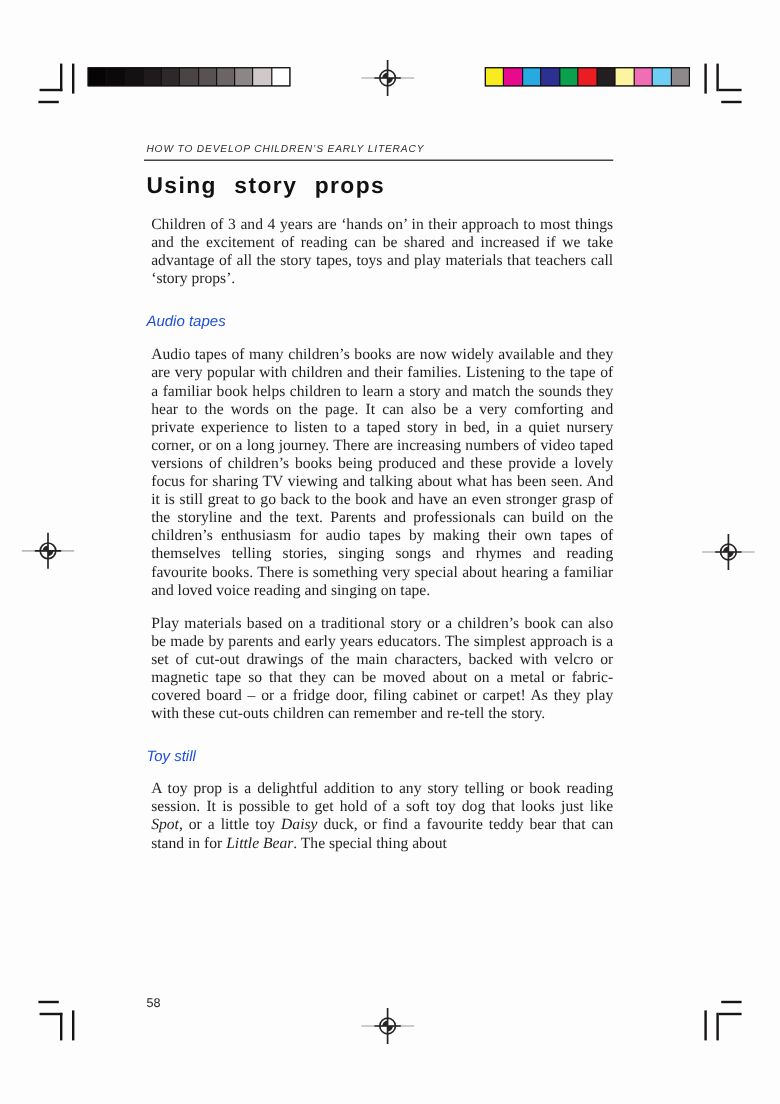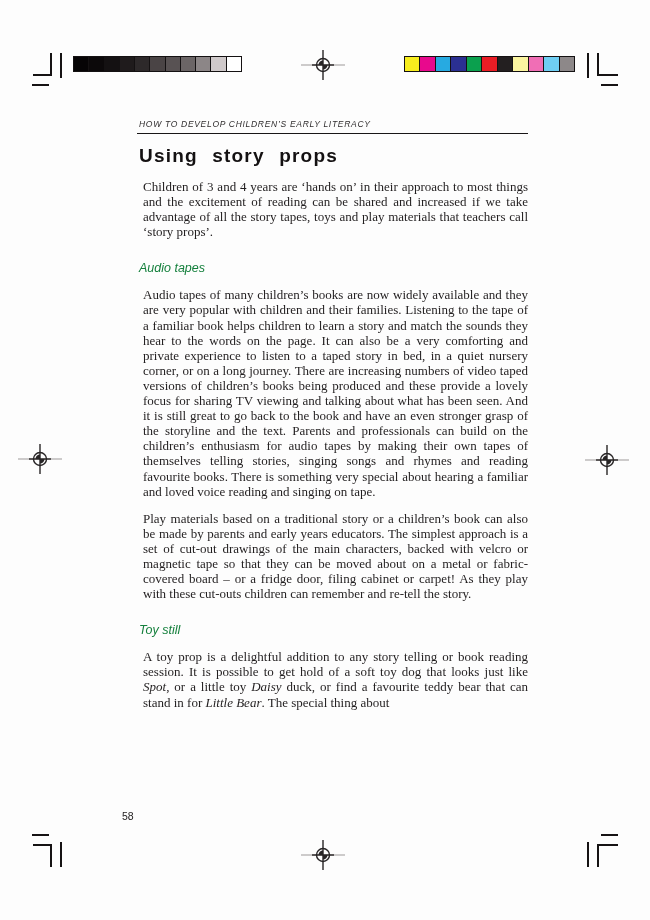--- a/index.html
+++ b/index.html
@@ -17,21 +17,21 @@
   .calbar{
     position:absolute;top:56px;height:16px;
     display:flex;gap:1px;background:#141112;border:1px solid #141112;
     box-sizing:border-box;
   }
   .calbar .swatch{flex:1;}
   #graybar{left:73px;width:169px;}
   #colorbar{left:404px;width:171px;}
   
   .content{
-    position:absolute;left:139px;top:119px;width:389px;
+    position:absolute;left:122px;top:119px;width:389px;
   }
   .running-head{
     font-family:"Liberation Sans", sans-serif;
     font-style:italic;font-size:8.5px;letter-spacing:0.7px;
     color:#2f2c2d;text-transform:uppercase;
   }
   .rule{
     margin-left:-2px;width:391px;margin-top:4px;
     border-bottom:1.6px solid #191617;
   }
@@ -43,25 +43,25 @@
   }
   p.body{
     margin:12px 0 0 4px;
     font-size:13px;line-height:15.1px;
     text-align:justify;text-justify:inter-word;
   }
   h2.subhead{
     margin:22px 0 0 0;
     font-family:"Liberation Sans", sans-serif;
     font-style:italic;font-weight:normal;
-    font-size:12.5px;color:#15803d;
+    font-size:12.5px;color:#1d4ed8;
   }
   .ital{font-style:italic;}
   .page-number{
-    position:absolute;left:122px;top:810px;
+    position:absolute;left:122px;top:830px;
     font-family:"Liberation Sans", sans-serif;
     font-size:10.5px;color:#242122;text-align:center;
   }
 </style>
 </head>
 <body>
 
 <div class="cm" style="left:50px;top:53px;width:2px;height:23px;"></div>
 <div class="cm" style="left:60px;top:53px;width:2px;height:25px;"></div>
 <div class="cm" style="left:33px;top:74px;width:19px;height:2px;"></div>

